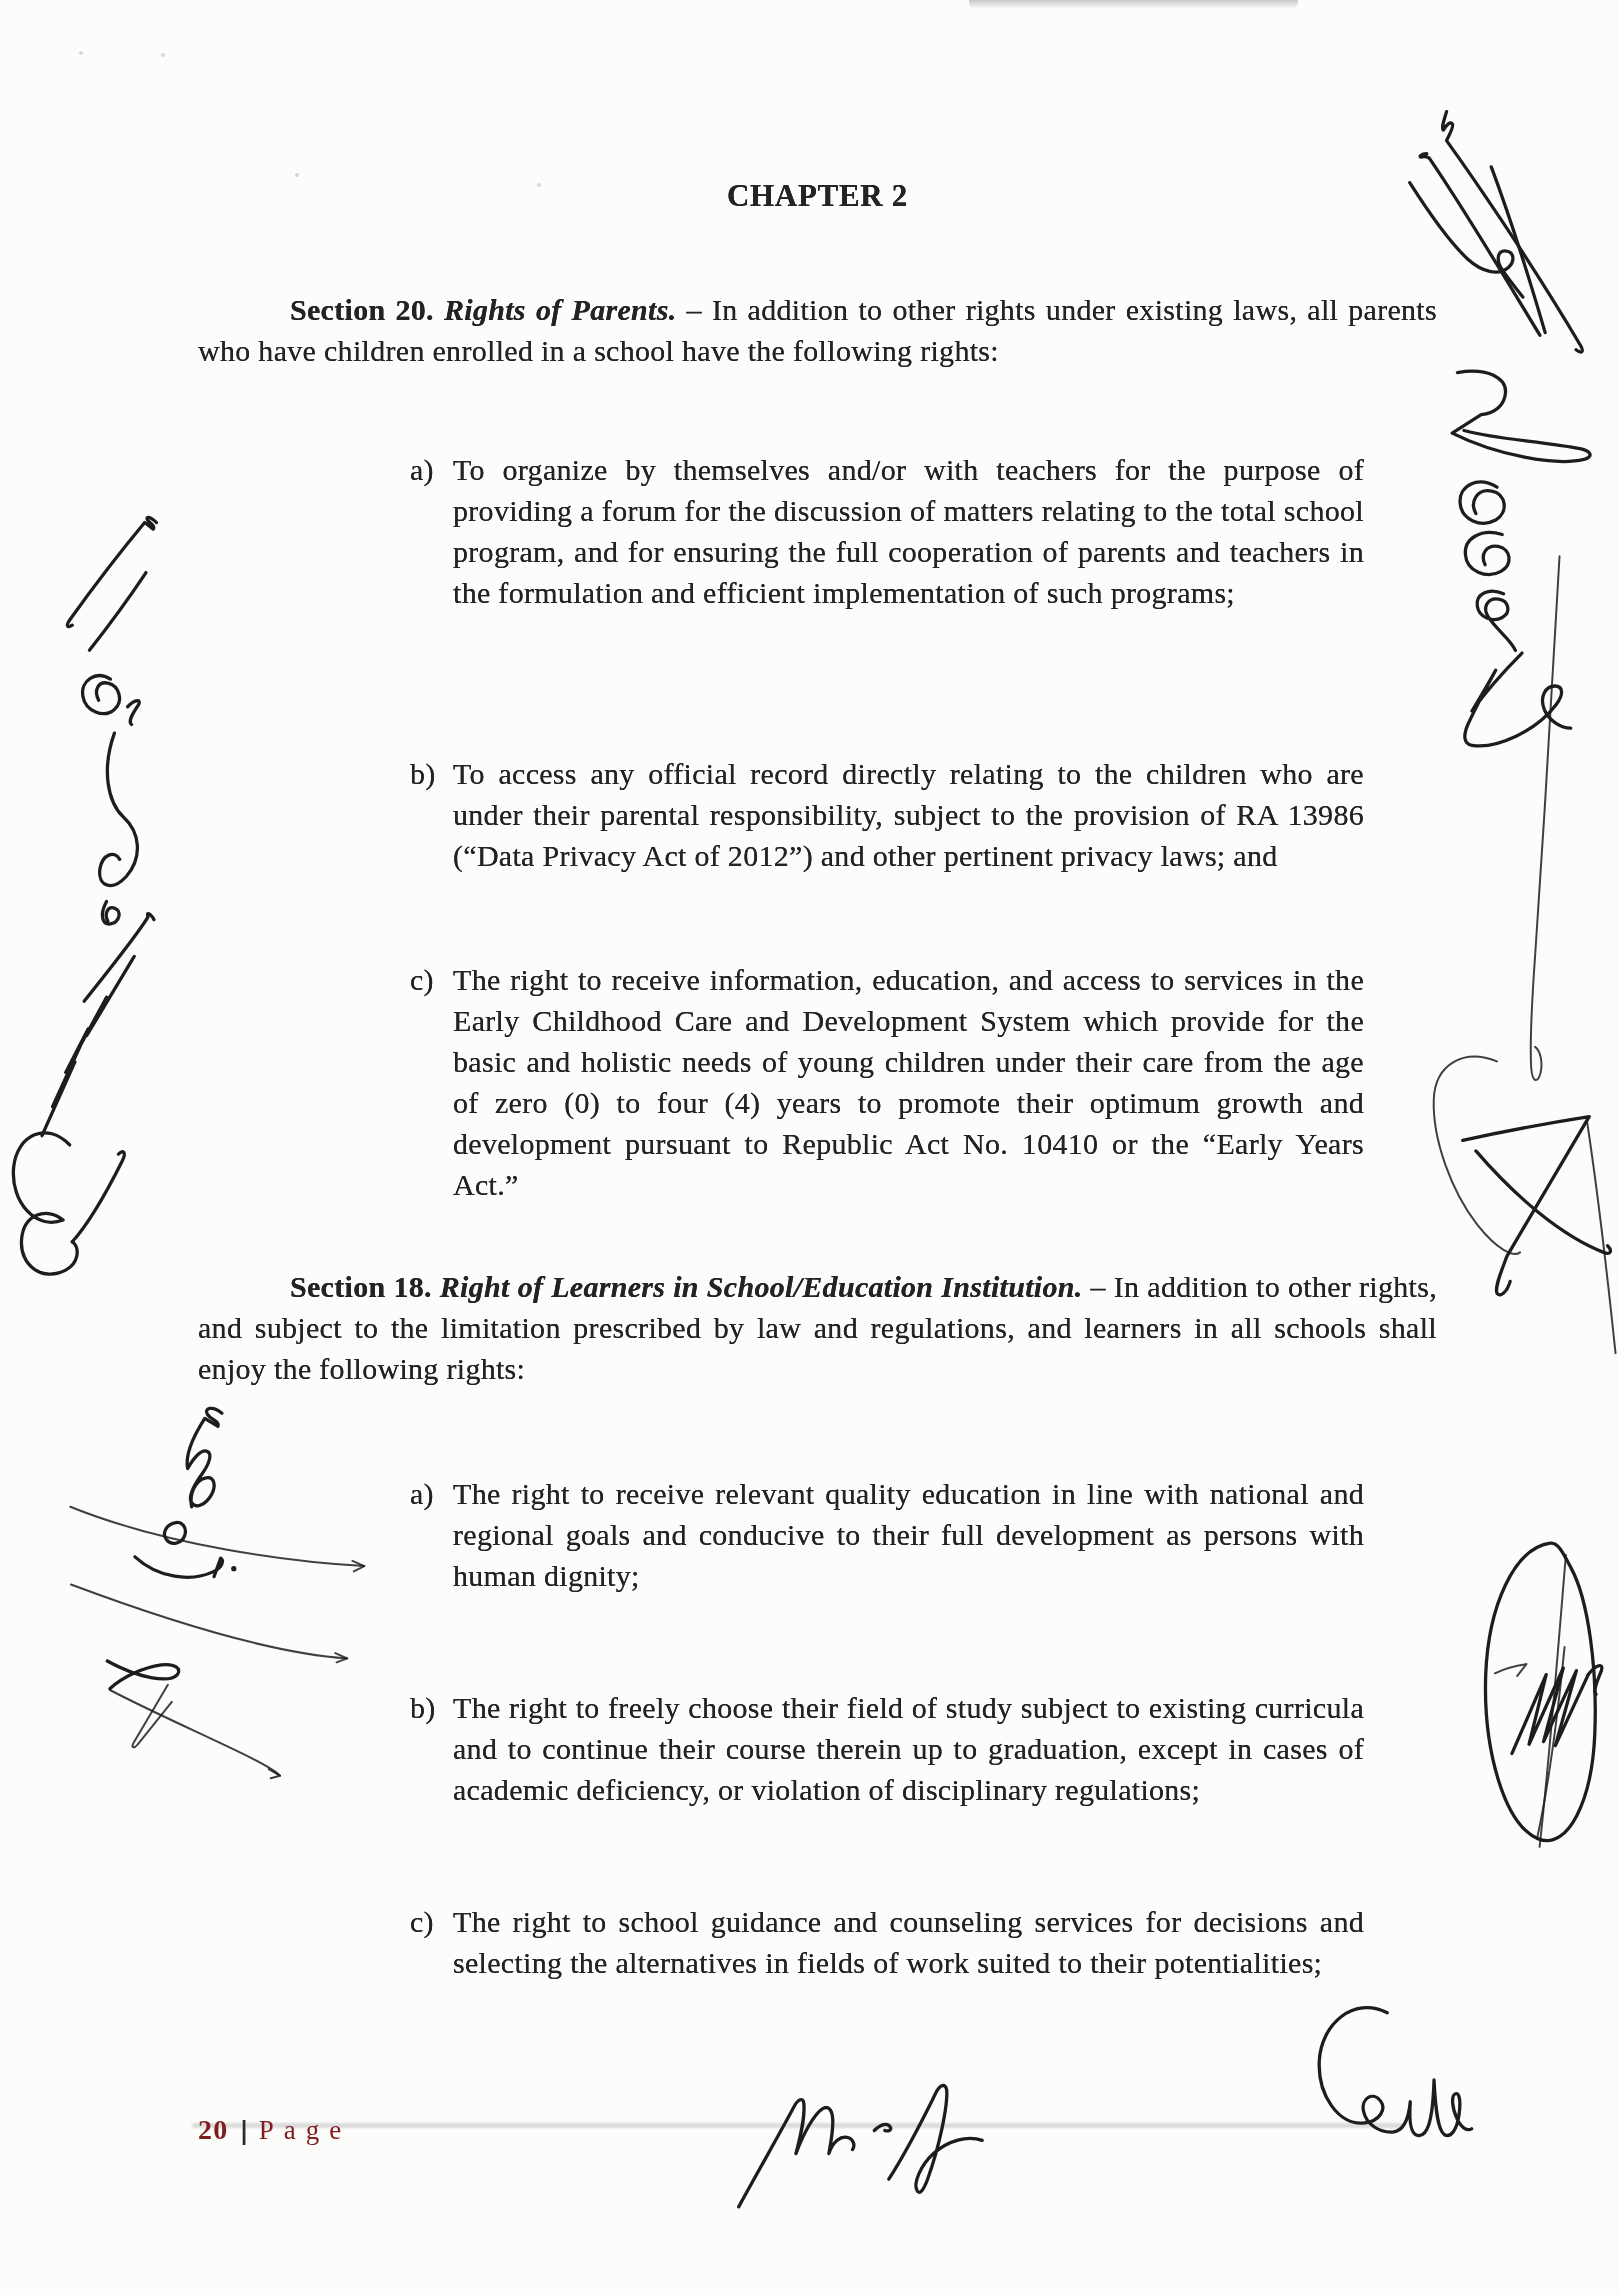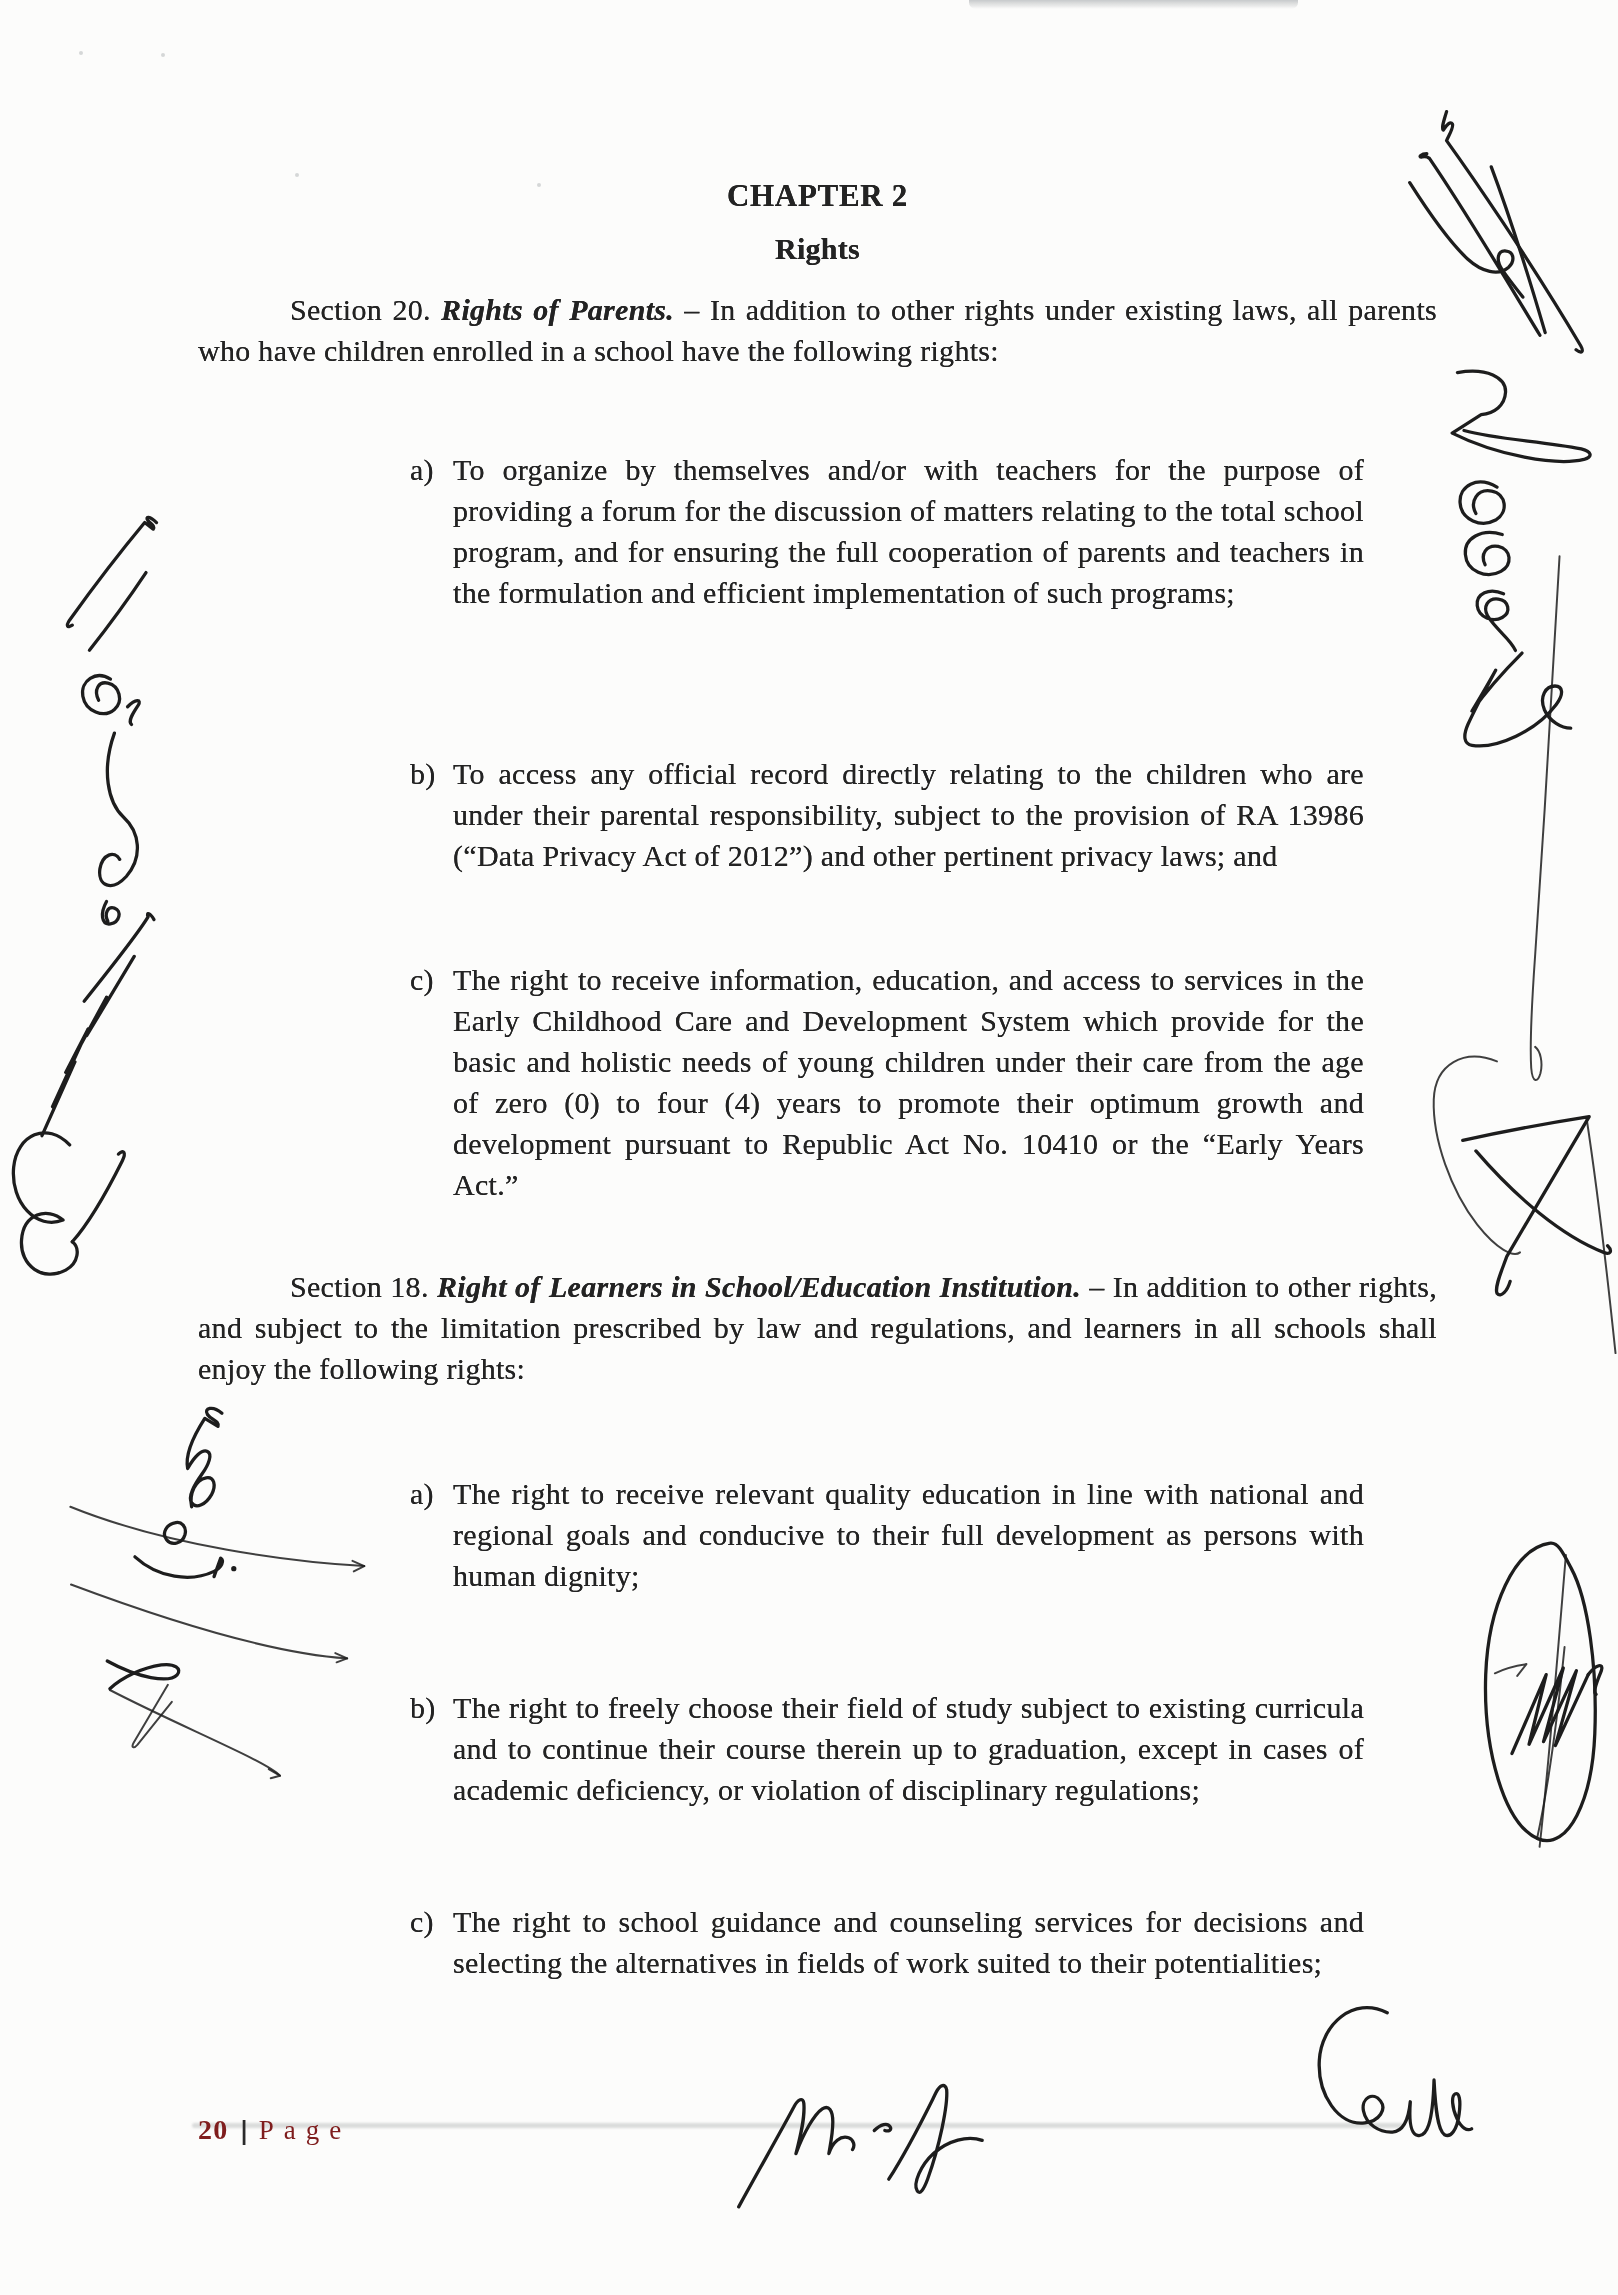--- a/index.html
+++ b/index.html
@@ -25,21 +25,21 @@
     letter-spacing:0.3px;margin:0;
     text-shadow:0 0 0.4px #222;
   }
   .body-par{
     left:198px;width:1239px;margin:0;
     font-size:30px;line-height:41px;
     text-align:justify;text-indent:92px;
     letter-spacing:0.3px;
     text-shadow:0 0 0.3px #2a2a2a;
   }
-  .sec-label{font-weight:400;font-style:normal;margin-top:40px;}
+  .sec-label{font-weight:700;font-style:normal;margin-top:40px;}
   .sec-title{font-weight:700;font-style:italic;}
   .list-item{
     left:410px;width:954px;
     display:flex;align-items:flex-start;
     font-size:30px;line-height:41px;
     letter-spacing:0.3px;
     text-shadow:0 0 0.3px #2a2a2a;
   }
   .list-item .marker{flex:0 0 43px;}
   .list-item p{margin:0;flex:1;text-align:justify;}
@@ -75,21 +75,20 @@
 <div class="page">
 
   <div class="abs smudge-top"></div>
   <div class="abs streak"></div>
   <div class="abs speck" style="left:79px;top:51px;"></div>
   <div class="abs speck" style="left:161px;top:53px;"></div>
   <div class="abs speck" style="left:295px;top:173px;"></div>
   <div class="abs speck" style="left:537px;top:183px;"></div>
 
   <h1 class="abs chapter-heading">CHAPTER 2</h1>
-  <h2 class="abs chapter-subheading">Rights</h2>
 
   <p class="abs body-par" style="top:289px;"><span class="sec-label">Section 20.</span><span class="sec-title"> Rights of Parents.</span><span> – In addition to other rights under existing laws, all parents who have children enrolled in a school have the following rights:</span></p>
 
   <div class="abs list-item" style="top:449px;">
     <span class="marker">a)</span>
     <p>To organize by themselves and/or with teachers for the purpose of providing a forum for the discussion of matters relating to the total school program, and for ensuring the full cooperation of parents and teachers in the formulation and efficient implementation of such programs;</p>
   </div>
   <div class="abs list-item" style="top:753px;">
     <span class="marker">b)</span>
     <p>To access any official record directly relating to the children who are under their parental responsibility, subject to the provision of RA 13986 (“Data Privacy Act of 2012”) and other pertinent privacy laws; and</p>

